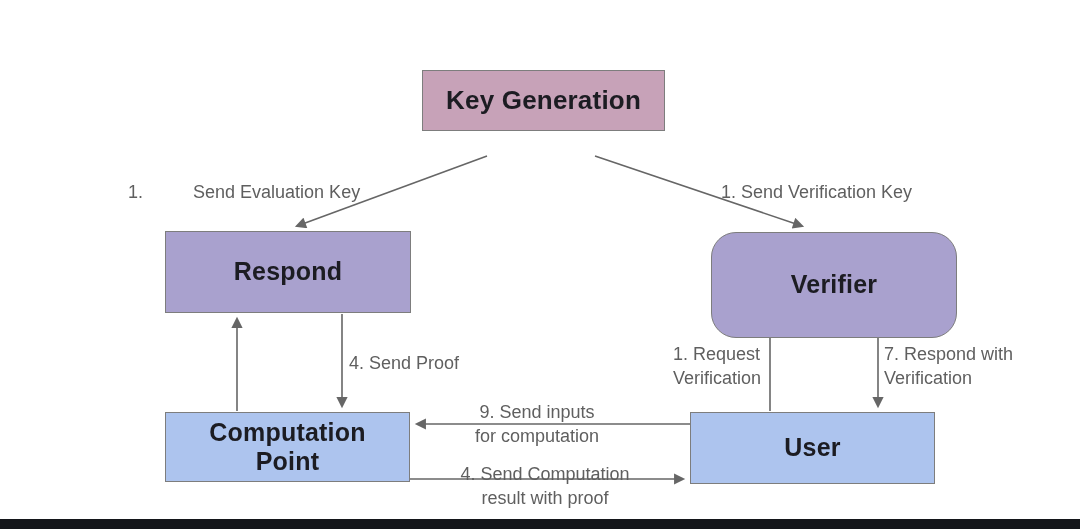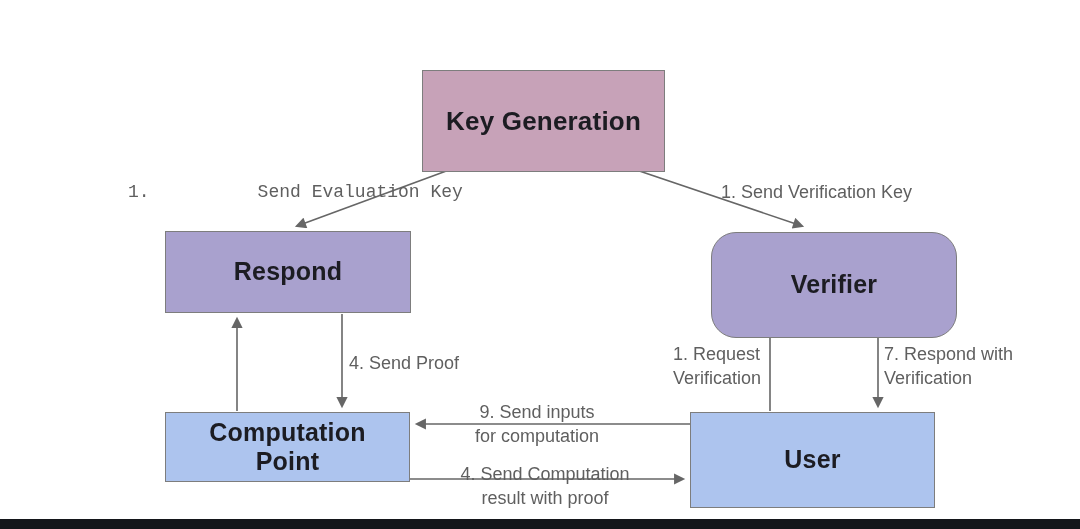--- a/index.html
+++ b/index.html
@@ -17,31 +17,31 @@
   .node{
     position:absolute; box-sizing:border-box;
     border:1.6px solid var(--box-border);
     display:flex; align-items:center; justify-content:center;
     text-align:center;
   }
   .node .node-label{
     font-weight:bold; font-size:25px; line-height:1.18;
     color:var(--node-text); white-space:pre-line; letter-spacing:.2px;
   }
-  .node-keygen{left:422px; top:70px; width:243px; height:102px; background:var(--box-keygen);justify-content:center;}
+  .node-keygen{left:422px; top:70px; width:243px; height:61px; background:var(--box-keygen);justify-content:center;}
   .node-keygen .node-label{font-size:26px;}
   .node-prover{left:165px; top:231px; width:246px; height:82px; background:var(--box-purple);}
   .node-verifier{left:711px; top:232px; width:246px; height:106px; background:var(--box-purple);border-radius:25px;}
   .node-cp{left:165px; top:412px; width:245px; height:70px; background:var(--box-blue);}
-  .node-user{left:690px; top:412px; width:245px; height:96px; background:var(--box-blue);}
+  .node-user{left:690px; top:412px; width:245px; height:72px; background:var(--box-blue);}
   .edge-label{
     position:absolute; font-size:18px; line-height:24px;
     color:var(--label-text); white-space:pre;
   }
-  .el-evalkey{left:128px; top:180px;font-family:Liberation Mono, monospace;}
+  .el-evalkey{left:128px; top:180px;}
   .el-verifkey{left:721px; top:180px;}
   .el-userinputs{left:56px; top:342px;}
   .el-proof{left:349px; top:351px;}
   .el-reqverif{left:673px; top:342px;}
   .el-respverif{left:884px; top:342px;}
   .el-sendinputs{left:442px; top:400px; width:190px; text-align:center;}
   .el-sendresult{left:445px; top:462px; width:200px; text-align:center;}
   .letterbox{
     position:absolute; left:0; top:519px; width:1080px; height:10px;
     background:var(--footer-bar);

